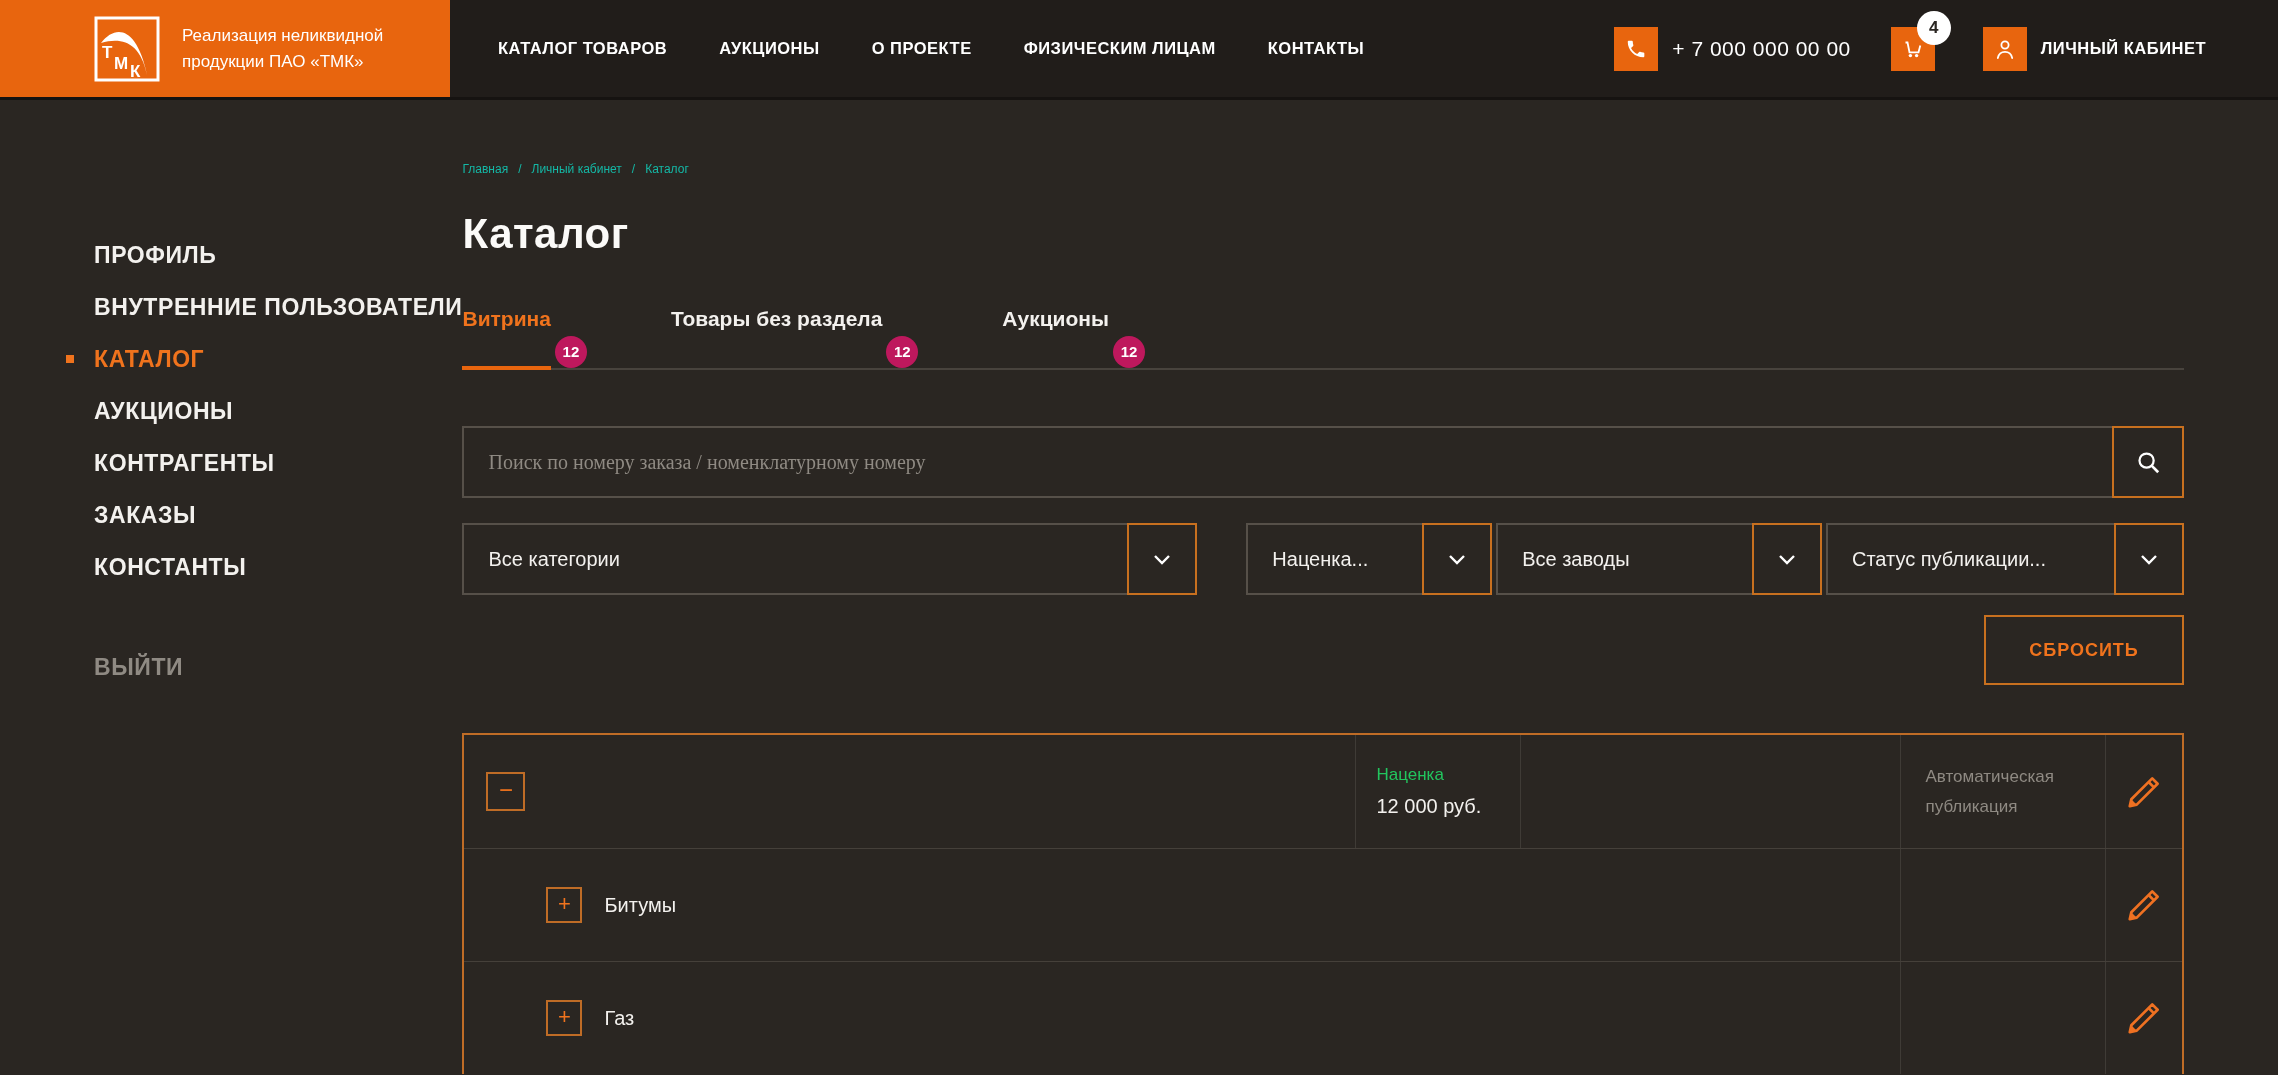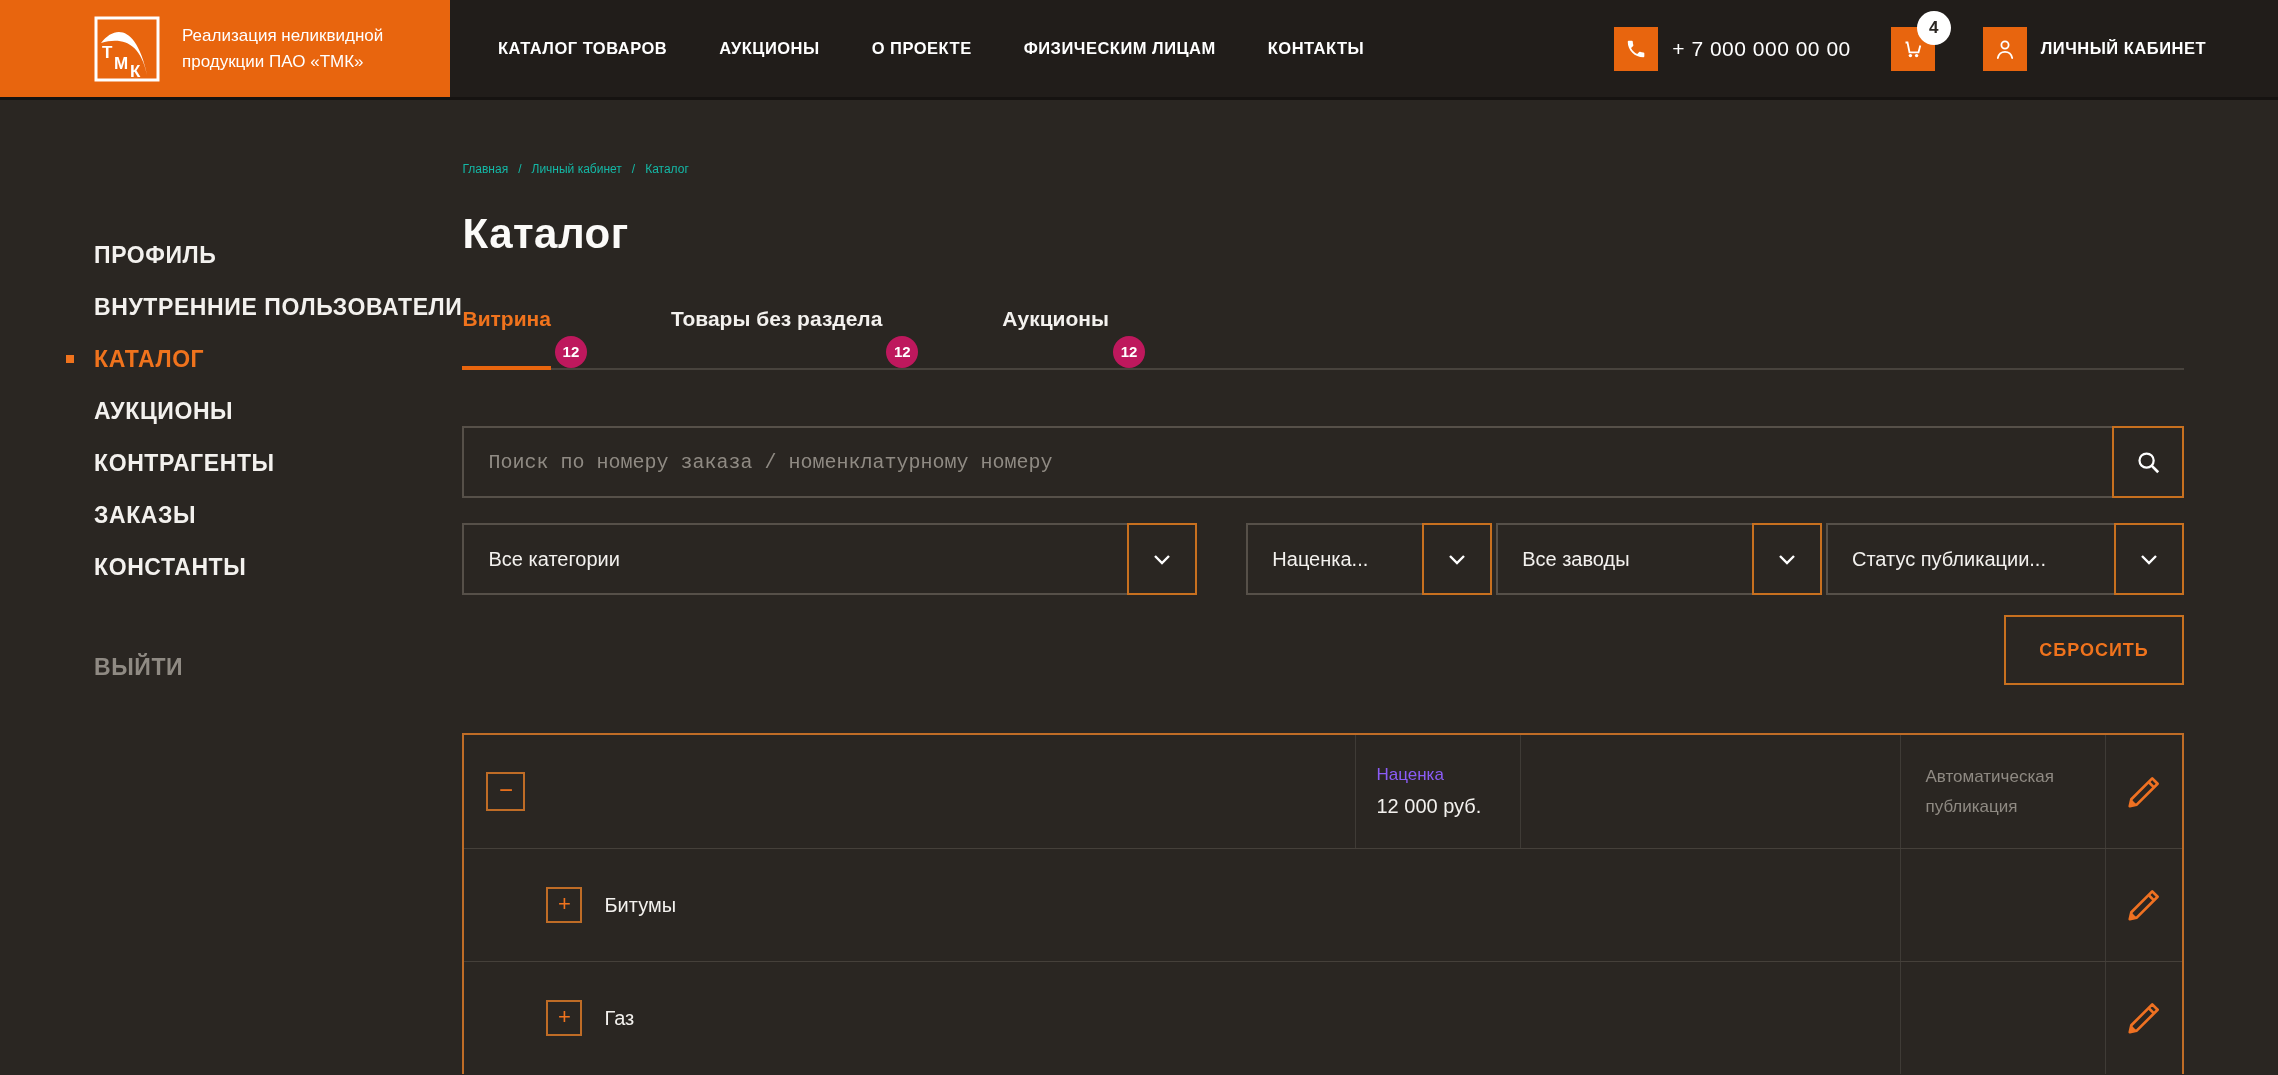--- a/index.html
+++ b/index.html
@@ -75,21 +75,21 @@
     position:absolute; top:-18px; right:-36px; width:32px; height:32px;
     border-radius:50%; background:#be185d; color:#fff; font-size:15px; font-weight:bold;
     display:flex; align-items:center; justify-content:center;margin-top:48px;
   }
 
   
   .search-row { margin-top:56px; display:flex; height:72px; }
   .search-input {
     flex:1; background:transparent; border:2px solid #565049; outline:none;
     color:#cfccc7; font-size:20px; padding:0 24px;
-    font-family:Liberation Mono, monospace;
+    font-family:Liberation Serif, serif;
   }
   .search-input::placeholder { color:#8f8a83; }
   .search-btn {
     width:72px; height:72px; margin-left:-2px; background:transparent;
     border:2px solid #c8701f; display:flex; align-items:center; justify-content:center; cursor:pointer;
   }
 
   
   .filters { margin-top:25px; display:flex; justify-content:space-between; height:72px; }
   .filter {
@@ -99,21 +99,21 @@
   }
   .f1 { flex:0 0 735px; } .f2 { flex:0 0 246px;margin-left:45px; } .f3 { flex:0 0 326px; } .f4 { flex:0 0 358px; }
   .chev-box {
     width:70px; align-self:stretch; margin:-2px -2px -2px 12px;
     border:2px solid #c8701f; display:flex; align-items:center; justify-content:center;
     cursor:pointer; flex:0 0 auto;
   }
 
   .reset-row { margin-top:20px; display:flex; justify-content:flex-end; }
   .reset-btn {
-    width:180px; height:70px; background:transparent; border:2px solid #c8701f;
+    width:200px; height:70px; background:transparent; border:2px solid #c8701f;
     color:#f0731d; font-weight:bold; font-size:18px; letter-spacing:1px; cursor:pointer;
     font-family:"Liberation Sans", sans-serif;
   }
 
   
   .cat-table { margin-top:48px; border:2px solid #bf6c26; border-bottom:none; }
   .t-row { display:grid; grid-template-columns:892px 165px 380px 205px 1fr; height:113px; }
   .t-row + .t-row { border-top:1px solid #45403a; }
   .cell { border-right:1px solid #3f3b36; display:flex; align-items:center; }
   .cell:last-child { border-right:none; }
@@ -122,21 +122,21 @@
   .toggle-btn {
     width:39px; height:39px; border:2px solid #bf6c26; background:transparent;
     color:#f0731d; font-size:24px; line-height:1; display:flex; align-items:center;
     justify-content:center; cursor:pointer; flex:0 0 auto; padding-bottom:3px;
     font-family:"Liberation Sans", sans-serif;
   }
   .toggle-btn.small { width:36px; height:36px; font-size:22px; }
   .cat-name { color:#ef7122; font-weight:bold; font-size:21px; cursor:pointer; }
   .sub-name { color:#f3f1ee; font-weight:normal; font-size:20px; }
   .markup-cell { flex-direction:column; align-items:flex-start; justify-content:center; padding-left:20px; gap:10px; }
-  .markup-label { font-size:17px; color:#8b5cf6; }
+  .markup-label { font-size:17px; color:#22c55e; }
   .markup-value { font-size:20px; color:#f3f1ee; }
   .pub-cell { padding:0 24px; font-size:17px; color:#8f8a83; line-height:30px; }
   .edit-cell { justify-content:center; }
   .edit-btn { background:none; border:none; cursor:pointer; display:flex; }
 </style>
 </head>
 <body>
 
 <div class="header">
   <div class="logo-block">

